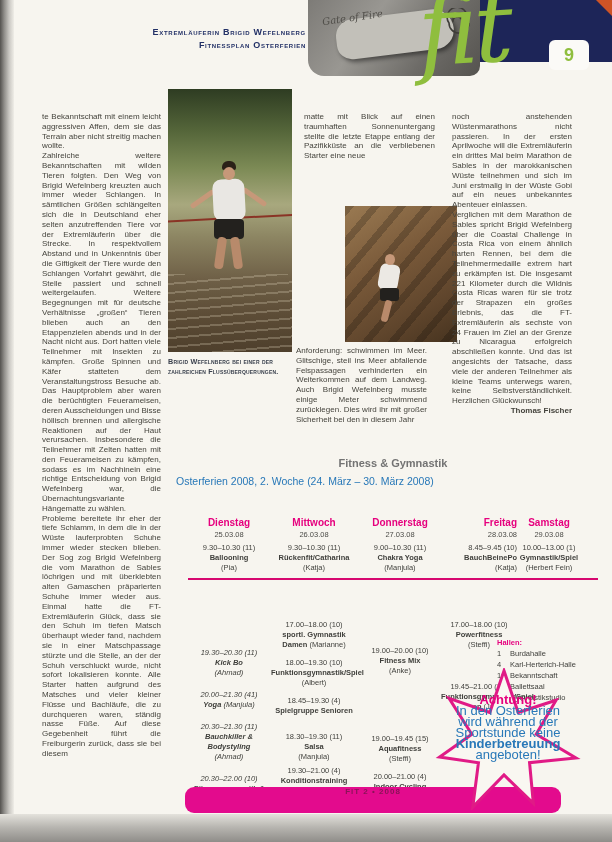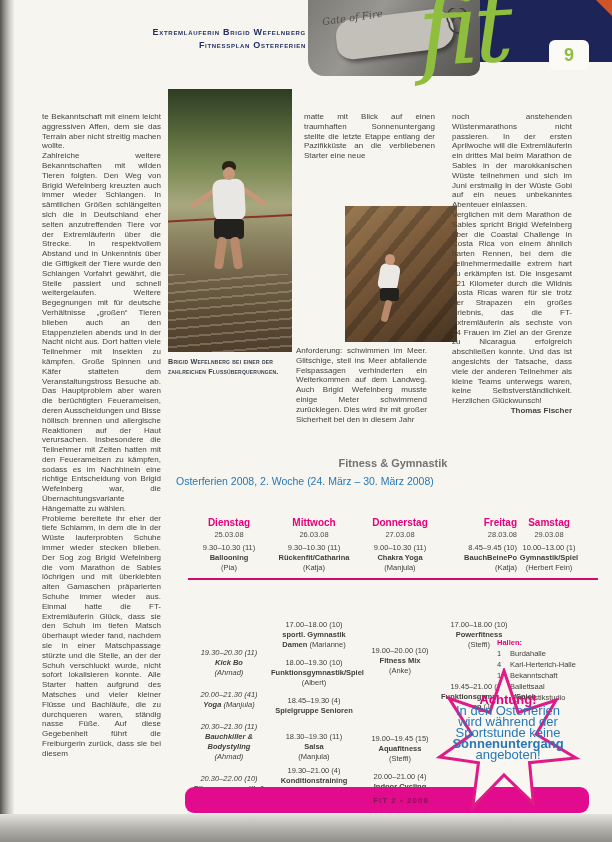--- a/index.html
+++ b/index.html
@@ -77,21 +77,21 @@
   .halls-label{color:#e6007e;font-weight:bold;}
   .hall-num{display:inline-block;width:13px;}
   
   .star{position:absolute;left:424px;top:668px;z-index:7;}
   .star-text{position:absolute;left:446px;top:694px;width:124px;z-index:8;text-align:center;
              font-size:13px;line-height:11px;color:#2878b8;}
   .star-l1{color:#e6007e;font-weight:bold;}
   .star-bold{font-weight:bold;}
   
   .footer-bar{position:absolute;left:185px;top:787px;width:376px;height:26px;background:#e30b8d;
-              border-radius:9px;z-index:3;display:flex;align-items:center;justify-content:center;padding-left:28px;}
+              border-radius:9px;z-index:3;display:flex;align-items:flex-start;justify-content:center;}
   .footer-bar span{font-size:8px;font-weight:bold;letter-spacing:1px;color:#8a1458;}
 </style>
 </head>
 <body>
 
 <div class="canvas">
 
   <div class="navy-band"></div>
   <div class="corner-mark"></div>
 
@@ -282,21 +282,21 @@
   </div>
 
   <svg class="star" width="160" height="142" viewBox="0 0 160 150">
     <polygon points="80,3 95,47 135,34 114,70 156,95 107,100 111,143 80,113 47,147 53,100 12,94 46,70 22,32 65,47" fill="#f9f7f1" stroke="#e01a86" stroke-width="3.2" stroke-linejoin="miter"></polygon>
   </svg>
   <div class="star-text">
     <div class="star-l1">Achtung!</div>
     <div>In den Osterferien</div>
     <div>wird während der</div>
     <div>Sportstunde keine</div>
-    <div class="star-bold">Sonnenuntergang</div>
+    <div class="star-bold">Kinderbetreuung</div>
     <div>angeboten!</div>
   </div>
 
   <div class="footer-bar">
     <span>FiT 2 • 2008</span>
   </div>
 
   <div class="edge-left"></div>
   <div class="edge-bottom"></div>
 </div>

